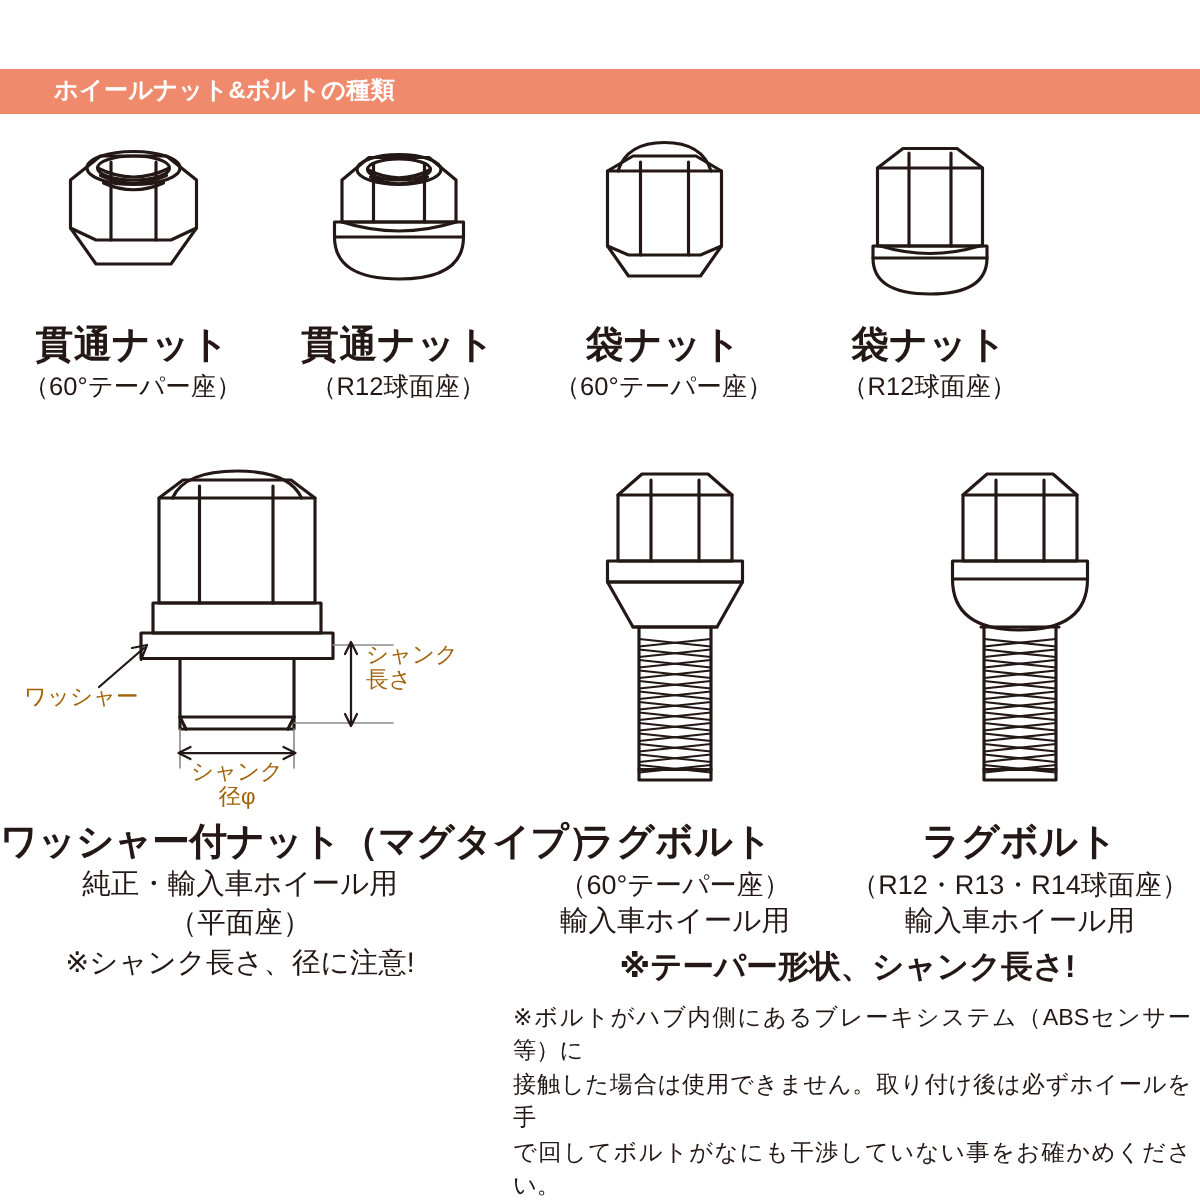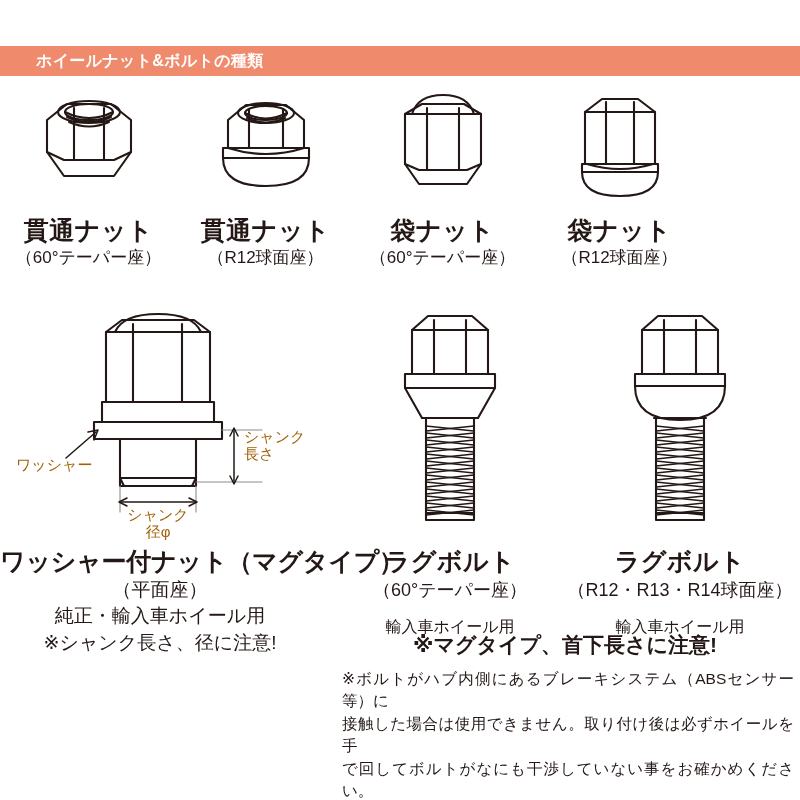--- a/index.html
+++ b/index.html
@@ -135,26 +135,26 @@
   }
   .bolt-sub {
     font-size: 18px;
     font-weight: 400;
     line-height: 1.3;
     white-space: nowrap;
     text-align: center;
     margin-top: 3px;
   }
   .bolt-sub2 {
-    font-size: 16px;
+    font-size: 19px;
     font-weight: 400;
     line-height: 1.3;
     white-space: nowrap;
     text-align: right;
-    margin-top: 15px;
+    margin-top: 1px;
   }
 
   .notice-bold {
     position: absolute;
     left: 330px;
     top: 332px;
     width: 470px;
     text-align: center;
     font-size: 21px;
     font-weight: 700;
@@ -322,22 +322,22 @@
       </div>
 
       <div class="dim-label" style="left:106px; top:198px; text-align:center; width:84px;">
         <span>シャンク</span><br>
         <span>径φ</span>
       </div>
     </div>
 
     <div class="washer-text">
       <div class="washer-title">ワッシャー付ナット（マグタイプ）</div>
+      <div class="washer-line">純正・輸入車ホイール用</div>
       <div class="washer-line">（平面座）</div>
-      <div class="washer-line">純正・輸入車ホイール用</div>
       <div class="washer-line">※シャンク長さ、径に注意!</div>
     </div>
   </div>
 
   <div class="bolt-block bolt-mid">
     <svg width="200" height="240" viewBox="0 0 200 240" fill="none" stroke="#231815" stroke-width="2.1" stroke-linejoin="round" stroke-linecap="round">
 
       <path d="M62 22 L78 8 L122 8 L138 22 L138 66 L62 66 Z"></path>
       <path d="M84 12 L84 66"></path>
       <path d="M116 12 L116 66"></path>
@@ -426,20 +426,20 @@
           <path d="M124 195 L76 200"></path>
         <path d="M124 202 L76 207"></path>
       </g>
       <path d="M76 205 L124 205"></path>
     </svg>
     <div class="bolt-title">ラグボルト</div>
     <div class="bolt-sub">（R12・R13・R14球面座）</div>
     <div class="bolt-sub2">輸入車ホイール用</div>
   </div>
 
-  <div class="notice-bold">※マグタイプ、首下長さに注意!</div>
+  <div class="notice-bold">※テーパー形状、シャンク長さ!</div>
 
   <div class="notice-fine">
     <p>※ボルトがハブ内側にあるブレーキシステム（ABSセンサー等）に</p>
     <p>接触した場合は使用できません。取り付け後は必ずホイールを手</p>
     <p>で回してボルトがなにも干渉していない事をお確かめください。</p>
   </div>
 </div>
 
 </body></html>

